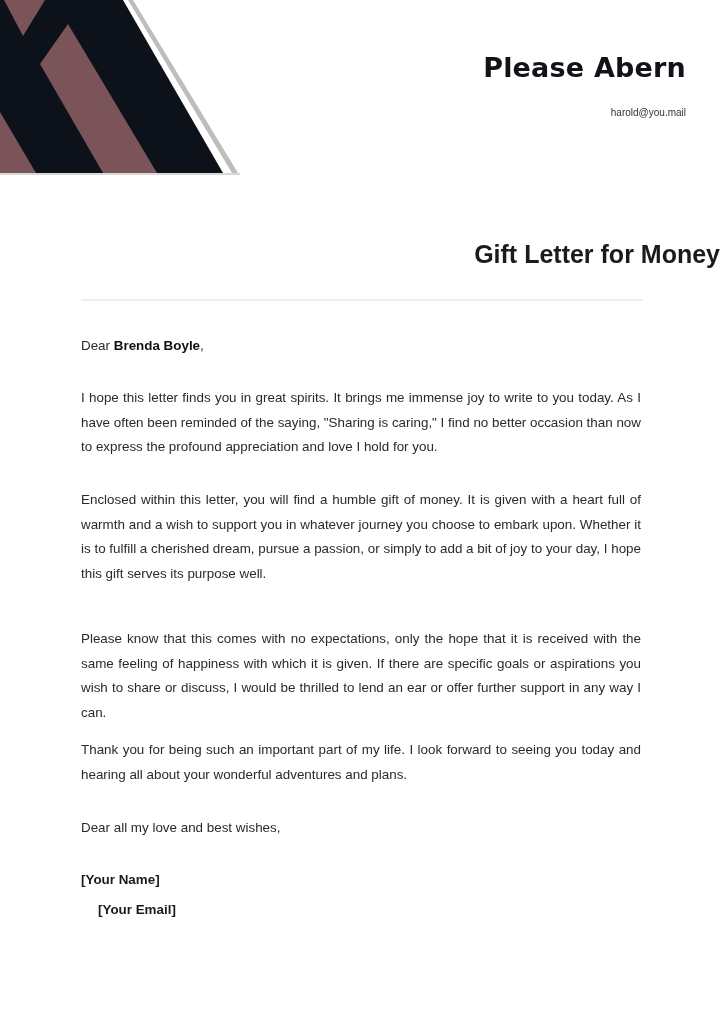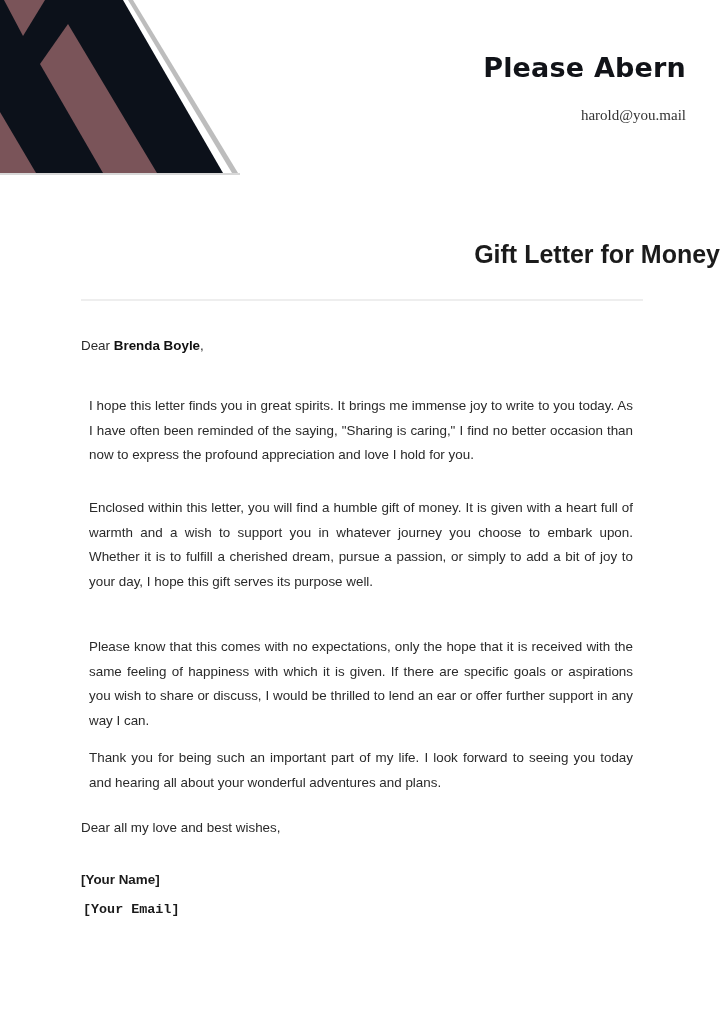--- a/index.html
+++ b/index.html
@@ -1,31 +1,31 @@
 <!DOCTYPE html>
 <html><head>
   <meta charset="utf-8">
   <style>
     html, body { margin:0; padding:0; background:#ffffff; }
     body { width:720px; height:1016px; position:relative; overflow:hidden; font-family:"Liberation Sans", sans-serif; color:#1e1e1e; }
     .header-art { position:absolute; left:0; top:0; width:260px; height:180px; }
     .sender-name { position:absolute; right:34px; top:52px; font-family:"DejaVu Sans", sans-serif; font-weight:bold; font-size:27px; color:#111318; letter-spacing:0.2px; }
-    .sender-email { position:absolute; right:34px; top:107px; font-family:Liberation Serif, serif; font-size:15px; color:#333; }
+    .sender-email { position:absolute; right:34px; top:107px; font-family:Liberation Sans, sans-serif; font-size:10px; color:#333; }
     .doc-title { position:absolute; left:0; right:0; top:240px; text-align:right; font-weight:bold; font-size:25px; color:#1b1b1b; }
     .divider { position:absolute; left:81px; width:562px; top:299px; height:2px; background:#eeeeee; }
     .body-text { position:absolute; left:81px; width:560px; font-size:13.4px; line-height:24.5px; color:#2a2a2a; text-align:justify; }
-    .body-text p { margin:8px; }
+    .body-text p { margin:0; }
     .salutation { top:334px; }
     .p1 { top:386px; }
     .p2 { top:488px; }
     .p3 { top:627px; }
     .p4 { top:738px; }
     .closing { top:816px; }
     .sig-name { position:absolute; left:81px; top:872px; font-weight:bold; font-size:13.4px; color:#1b1b1b; }
-    .sig-email { position:absolute; left:83px; top:902px; font-weight:bold; font-size:13.4px; color:#1b1b1b;font-family:Liberation Mono, monospace; }
+    .sig-email { position:absolute; left:98px; top:902px; font-weight:bold; font-size:13.4px; color:#1b1b1b; }
     b { font-weight:bold; color:#111; }
   </style>
 </head>
 <body>
 
 <svg class="header-art" viewBox="0 0 260 180" width="260" height="180">
   <polygon points="128,0 133,0 238,173 232,173" fill="#bdbdbd"></polygon>
   <polygon points="0,0 123,0 223,173 0,173" fill="#0c111a"></polygon>
   <polygon points="4,0 45,0 23,36" fill="#7a5459"></polygon>
   <polygon points="40,64 68,24 157,173 103,173" fill="#7a5459"></polygon>

